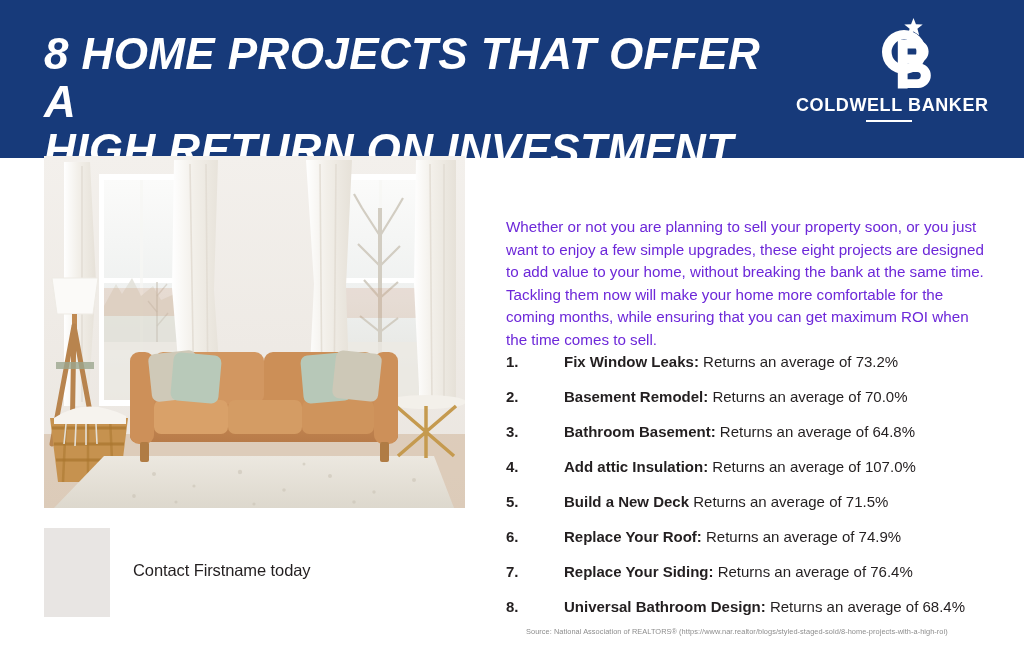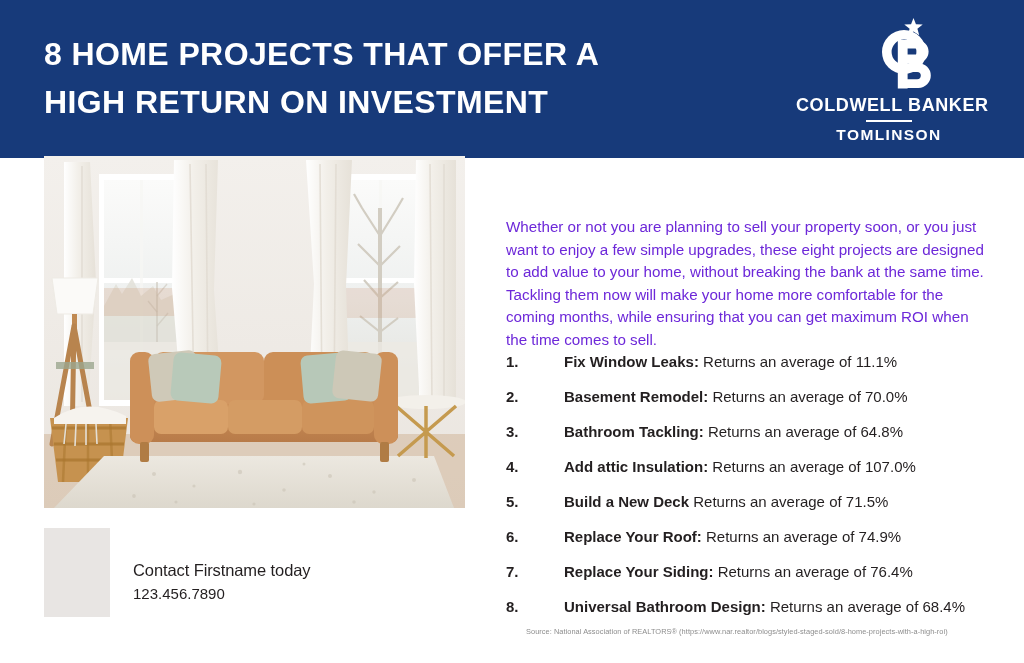--- a/index.html
+++ b/index.html
@@ -26,25 +26,26 @@
     overflow: hidden;
   }
   .header-title {
     position: absolute;
     left: 44px;
     top: 30px;
     width: 730px;
     color: #ffffff;
     font-family: "Liberation Sans", sans-serif;
     font-weight: bold;
-    font-size: 32px;
+    font-size: 44px;
     line-height: 48px;
     letter-spacing: 0.4px;
     text-transform: uppercase;
     white-space: pre-line;
+    font-style: italic;
   }
 
   
   .logo-block {
     position: absolute;
     right: 42px;
     top: 16px;
     width: 186px;
     text-align: center;
   }
@@ -190,21 +191,20 @@
 
         <path d="M86.0 36.0 a22 22 0 1 1 22 22 l0 -9.6 a12.4 12.4 0 1 0 -12.4 -12.4 a12.4 12.4 0 0 0 12.4 12.4 l0 9.6 a22 22 0 0 1 -22 -22 z"></path>
 
         <path d="M101.8 24.0 l9.8 0 0 48.5 -9.8 0 z"></path>
         <path d="M108.6 24.0 l12.4 0 a11.6 11.6 0 0 1 0 23.2 l-12.4 0 0 -8.6 11.2 0 a3.1 3.1 0 0 0 0 -6.2 l-11.2 0 z"></path>
         <path d="M108.6 47.2 l13.8 0 a12.4 12.4 0 0 1 0 24.8 l-13.8 0 0 -8.8 12.6 0 a3.6 3.6 0 0 0 0 -7.2 l-12.6 0 z"></path>
       </g>
     </svg>
     <div class="logo-wordmark">COLDWELL BANKER</div>
     <div class="logo-rule"></div>
-    <div class="logo-subname">TOMLINSON</div>
   </div>
 </div>
 
 <div class="photo">
   <svg width="421" height="352" viewBox="0 0 421 352" xmlns="http://www.w3.org/2000/svg">
     <defs>
       <linearGradient id="wallG" x1="0" y1="0" x2="0" y2="1">
         <stop offset="0%" stop-color="#f3f0ec"></stop>
         <stop offset="100%" stop-color="#eae5df"></stop>
       </linearGradient>
@@ -307,34 +307,33 @@
     <rect x="290" y="196" width="46" height="48" rx="7" fill="#cdc8b7" transform="rotate(6 313 220)"></rect>
 
     <rect x="96" y="286" width="9" height="20" rx="2" fill="#b07c44"></rect>
     <rect x="336" y="286" width="9" height="20" rx="2" fill="#b07c44"></rect>
   </svg>
 </div>
 
 <div class="agent-photo-placeholder"></div>
 <div class="contact-block">
   <div class="contact-name">Contact Firstname today</div>
-  <div class="contact-phone">123.456.7890</div>
 </div>
 
 <div class="intro">Whether or not you are planning to sell your property soon, or you just want to enjoy a few simple upgrades, these eight projects are designed to add value to your home, without breaking the bank at the same time. Tackling them now will make your home more comfortable for the coming months, while ensuring that you can get maximum ROI when the time comes to sell.</div>
 
 <ul class="project-list">
   <li class="project-item">
-    <span class="project-num">1.</span><span class="project-label">Fix Window Leaks:</span><span class="project-desc"> Returns an average of 11.1%</span>
+    <span class="project-num">1.</span><span class="project-label">Fix Window Leaks:</span><span class="project-desc"> Returns an average of 73.2%</span>
   </li>
   <li class="project-item">
     <span class="project-num">2.</span><span class="project-label">Basement Remodel:</span><span class="project-desc"> Returns an average of 70.0%</span>
   </li>
   <li class="project-item">
-    <span class="project-num">3.</span><span class="project-label">Bathroom Tackling:</span><span class="project-desc"> Returns an average of 64.8%</span>
+    <span class="project-num">3.</span><span class="project-label">Bathroom Basement:</span><span class="project-desc"> Returns an average of 64.8%</span>
   </li>
   <li class="project-item">
     <span class="project-num">4.</span><span class="project-label">Add attic Insulation:</span><span class="project-desc"> Returns an average of 107.0%</span>
   </li>
   <li class="project-item">
     <span class="project-num">5.</span><span class="project-label">Build a New Deck</span><span class="project-desc"> Returns an average of 71.5%</span>
   </li>
   <li class="project-item">
     <span class="project-num">6.</span><span class="project-label">Replace Your Roof:</span><span class="project-desc"> Returns an average of 74.9%</span>
   </li>

